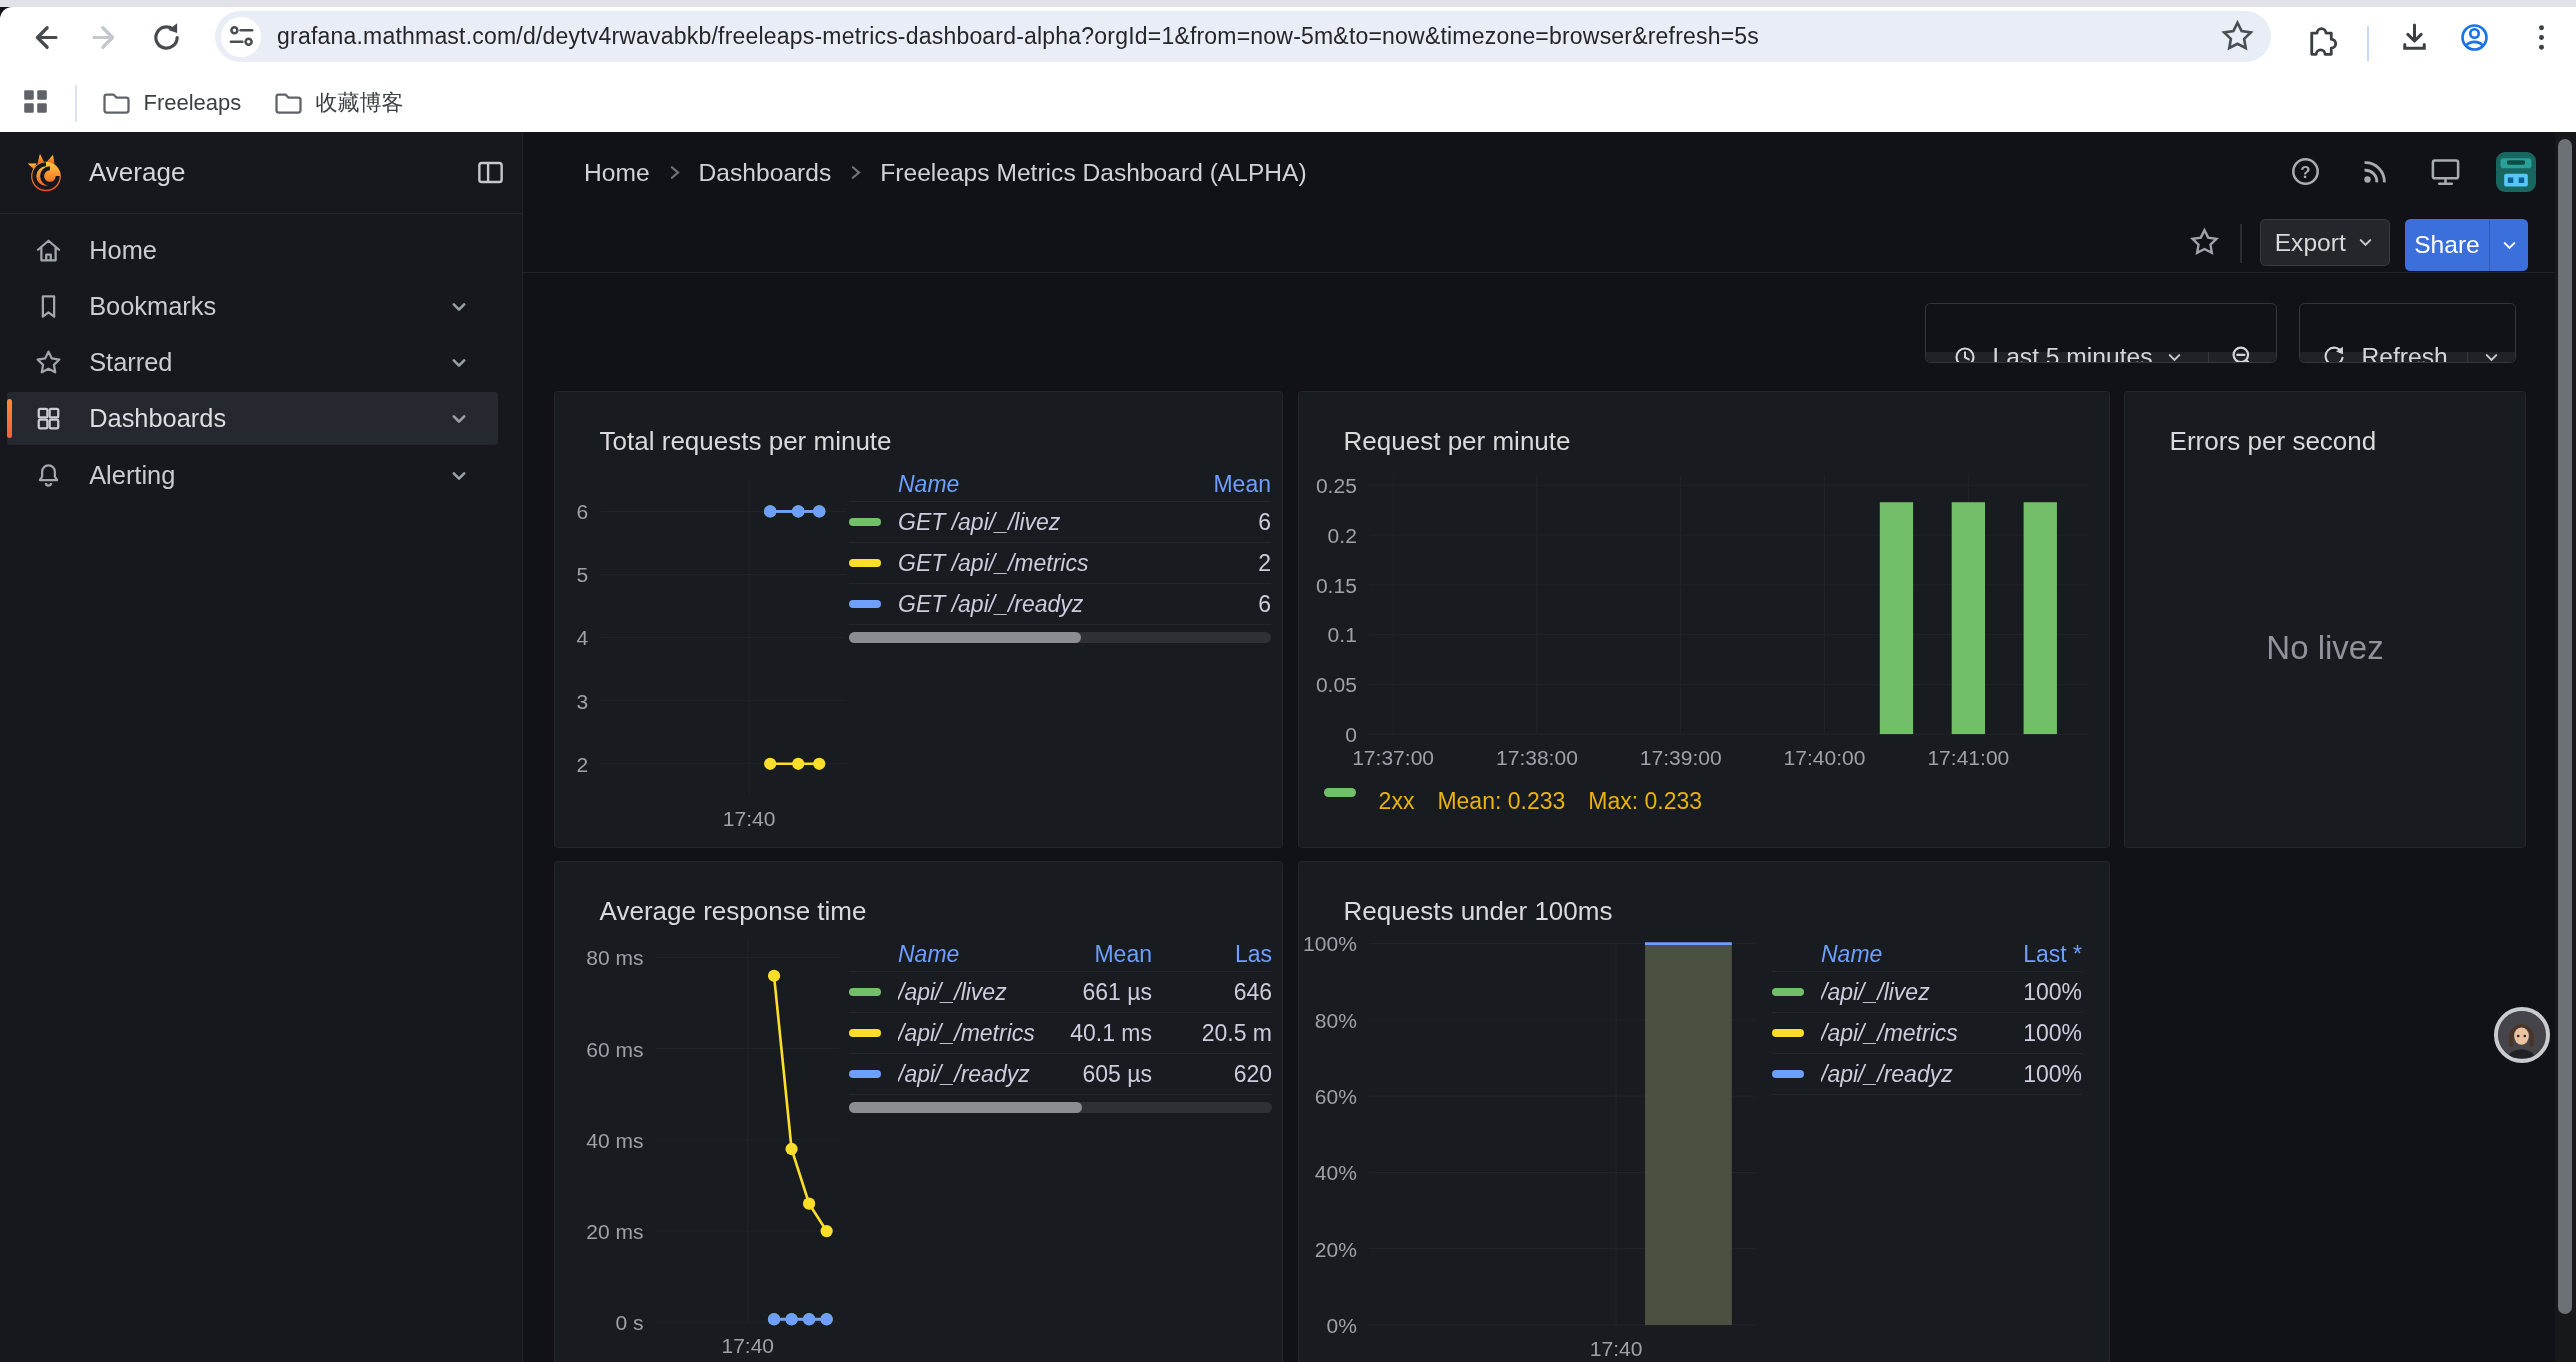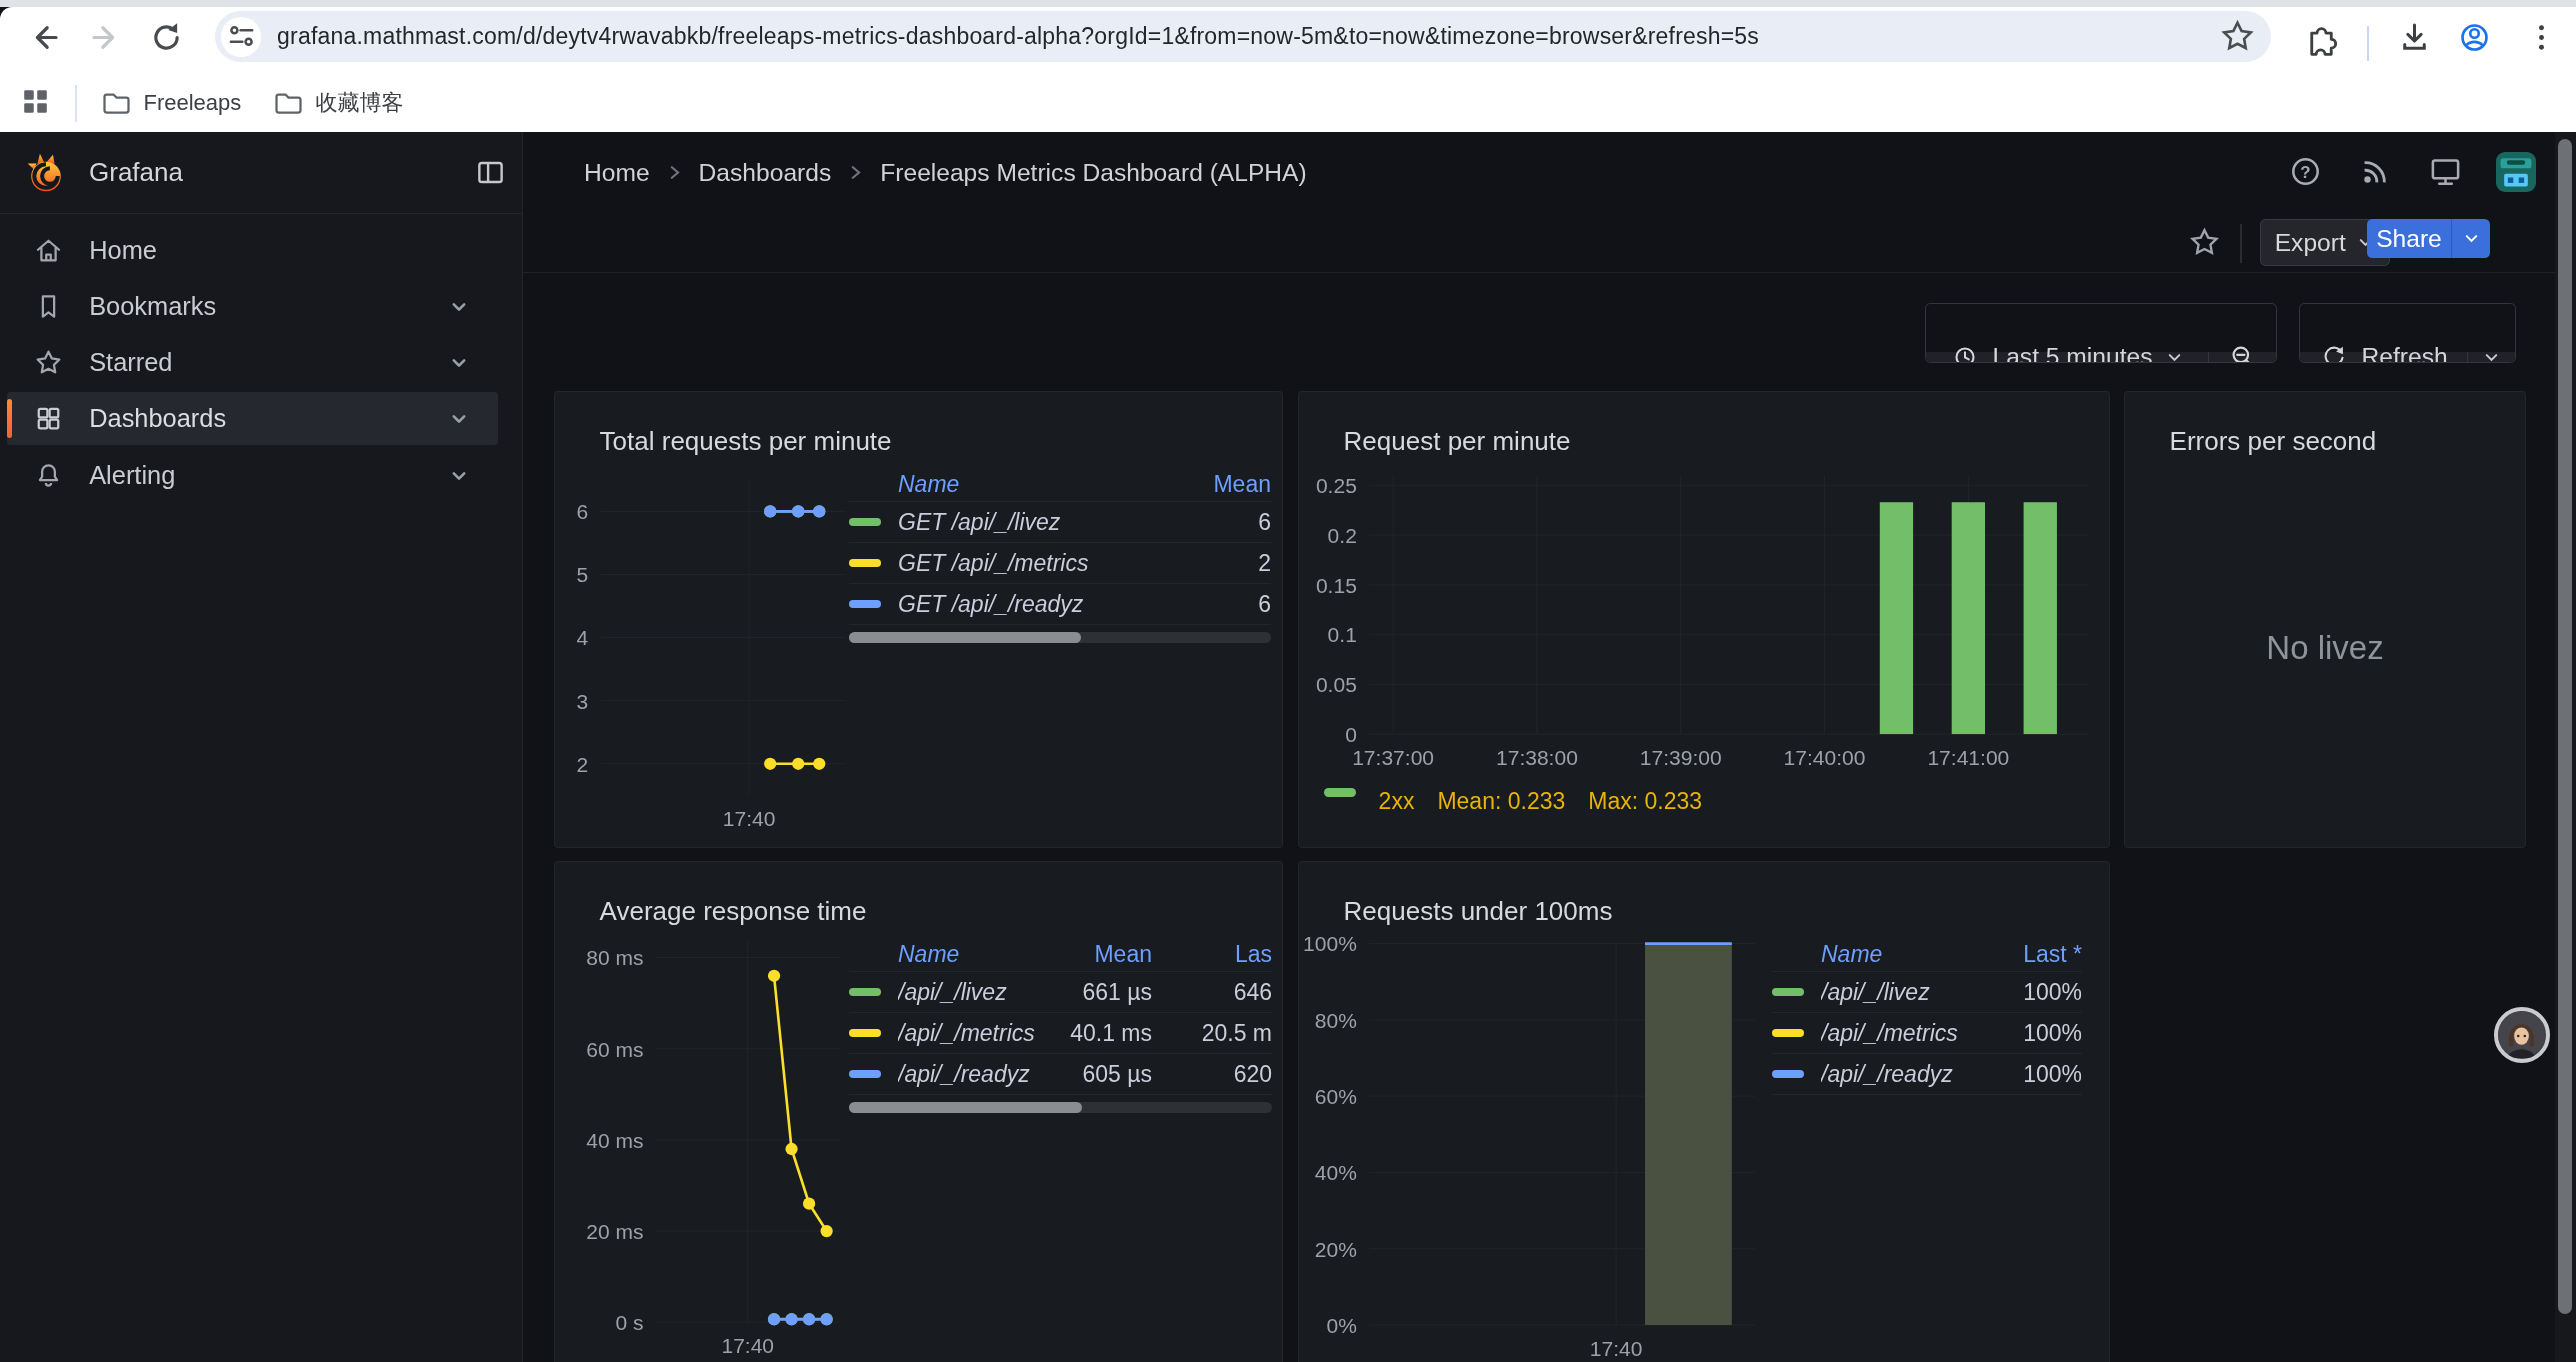--- a/index.html
+++ b/index.html
@@ -41,21 +41,21 @@
   .crumbs { position:absolute; left:61px; top:0; height:81px; display:flex; align-items:center; gap:14px; }
   .searchbox { position:absolute; left:1053px; top:13px; width:680px; height:54px; background:#101216; border:0.9px solid #3c4046; border-radius:7px; display:flex; align-items:center; }
   .searchbox input { background:transparent; border:none; outline:none; color:#c8c9ce; font-size:24.6px; font-family:"Liberation Sans",sans-serif; flex:1; margin-left:12.3px; }
   .searchbox input::placeholder { color:#8e939b; }
   .shortcut { display:flex; align-items:center; gap:8.8px; margin-right:16px; color:#8e939b; font-size:23px; }
   .cmdk { font-family:"DejaVu Sans",sans-serif; }
   .nav-ic { position:absolute; top:21px; }
 
   .subheader { position:absolute; left:523px; top:213px; width:2053px; height:60px; background:#111217; border-bottom:0.9px solid #1f2227; }
   .btn { display:flex; align-items:center; justify-content:center; gap:10.5px; background:#24262c; border:0.9px solid #383b41; border-radius:5.3px; color:#d8d9da; font-size:24.6px; font-weight:500; cursor:pointer; }
-  .share { position:absolute; left:1844px; top:6.1px; width:123px; height:39px; display:flex; border-radius:5.3px; overflow:hidden; }
+  .share { position:absolute; left:1882px; top:6.1px; width:123px; height:52px; display:flex; border-radius:5.3px; overflow:hidden; }
   .share .main { flex:1; background:#3b6fdb; color:#ffffff; display:flex; align-items:center; justify-content:center; font-size:24.6px; font-weight:500; }
   .share .caret { width:39px; background:#3b6fdb; border-left:0.9px solid #2b59c0; display:flex; align-items:center; justify-content:center; }
 
   .btngroup { position:absolute; display:flex; border:0.9px solid #33363c; border-radius:5.3px; overflow:hidden; height:60px; }
   .seg { background:#202227; display:flex; align-items:center; justify-content:center; gap:12.3px; color:#d5d6da; font-size:24.6px; font-weight:500; cursor:pointer;margin-top:48px; }
   .seg + .seg { border-left:0.9px solid #33363c; }
 
   
   .panel { position:absolute; background:#181b1f; border:0.9px solid #24262c; border-radius:3.5px; overflow:hidden; }
   .ptitle { position:absolute; left:24.6px; top:12.3px; font-size:26px; font-weight:500; color:#d9dadd;margin-left:20px; }
@@ -184,21 +184,21 @@
               <stop offset="1" stop-color="#f04a1d"></stop>
             </linearGradient>
           </defs>
         <polygon points="13,15 16,3 21,13" fill="url(#gf)"></polygon>
         <polygon points="24,12 31,4 33,15" fill="url(#gf)"></polygon>
         <polygon points="9,21 2,14 12,14" fill="url(#gf)"></polygon>
         <circle cx="23" cy="29" r="17" fill="url(#gf)"></circle>
         <path d="M23 15 a13.5 13.5 0 1 0 13.5 13.5 a9 9 0 1 1 -9 -9" fill="none" stroke="#16181e" stroke-width="4.6"></path>
       </svg>
     </span>
-    <span class="sb-title">Grafana</span>
+    <span class="sb-title">Average</span>
     <span class="abs" style="left:473px; top:23px">
       <svg width="35" height="35" viewBox="0 0 44 44">
           <rect x="8" y="10" width="28" height="24" rx="3" fill="none" stroke="#c6c8cd" stroke-width="3"></rect>
           <path d="M19 10 V34" stroke="#c6c8cd" stroke-width="3"></path>
         </svg>
     </span>
   </div>
 
   <div class="sb-item" style="top:92px">
     <span class="ic">

